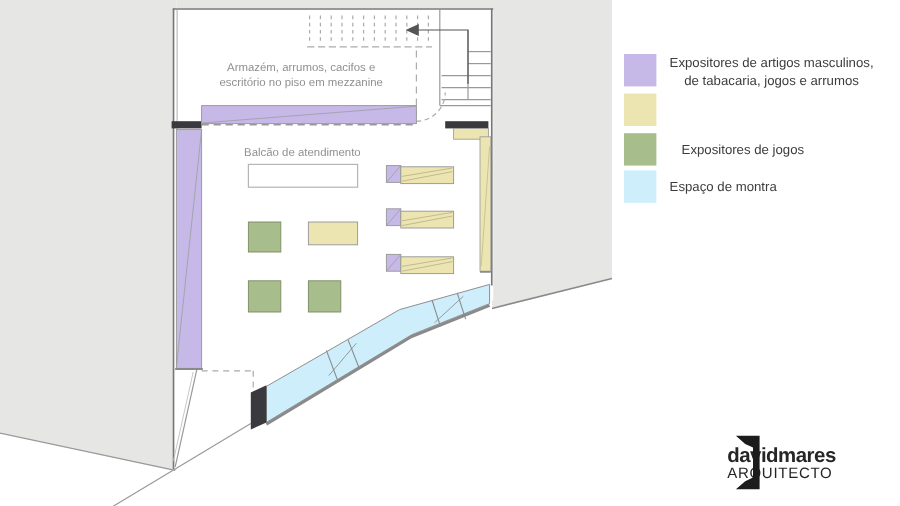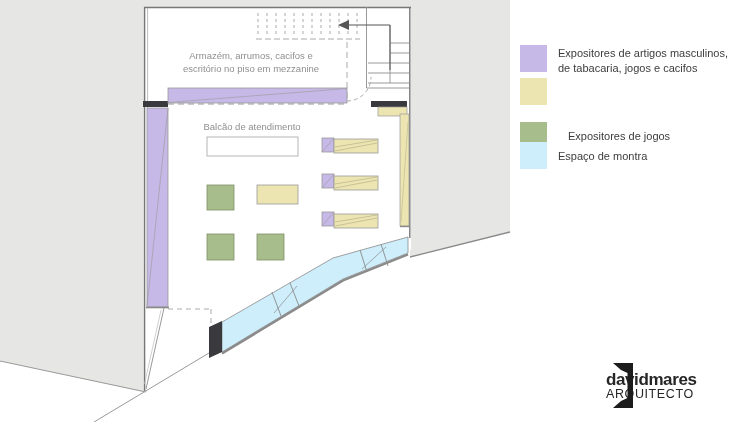--- a/index.html
+++ b/index.html
@@ -4,21 +4,21 @@
 <style>
   html,body{margin:0;padding:0;background:#ffffff;}
   .canvas{
     position:relative;width:750px;height:422px;background:#ffffff;
     overflow:hidden;font-family:"Liberation Sans", sans-serif;padding-left:24px;
   }
   svg{position:absolute;left:0;top:0;}
   .plan-label{font-family:"Liberation Sans", sans-serif;font-size:9.5px;fill:#8f8f8f;}
   
   .legend{position:absolute;left:520px;top:45px;width:225px;}
-  .legend-row{position:absolute;left:0;display:flex;gap:11px;align-items:flex-start;}
+  .legend-row{position:absolute;left:0;display:flex;gap:11px;align-items:flex-start;text-align:center;}
   .swatch{width:27px;height:27px;flex:none;display:inline-block;}
   .legend-text{font-size:11px;line-height:15px;color:#3c3c3c;padding-top:1px;}
   .legend-text.single{padding-top:7px;}
   
   .logo{position:absolute;left:606px;top:363px;width:122px;height:46px;display:flex;align-items:center;}
   .logo-textblock{width:97px;}
   .logo-brand{font-size:17px;font-weight:bold;letter-spacing:-0.4px;color:#262626;line-height:16px;}
   .logo-subtitle{font-size:12.5px;letter-spacing:0.6px;color:#262626;line-height:13px;}
   .logo-bracket{margin-left:5px;}
 </style>
@@ -148,27 +148,27 @@
     <text class="plan-label" x="251" y="59" text-anchor="middle">Armazém, arrumos, cacifos e</text>
     <text class="plan-label" x="251" y="72" text-anchor="middle">escritório no piso em mezzanine</text>
     <text class="plan-label" x="252" y="130" text-anchor="middle">Balcão de atendimento</text>
   </svg>
 
   <div class="legend">
     <div class="legend-row" style="top:0px;">
       <span class="swatch" style="background-color: rgb(199, 185, 231);"></span>
       <span class="legend-text">
         <div>Expositores de artigos masculinos,</div>
-        <div>de tabacaria, jogos e cacifos</div>
+        <div>de tabacaria, jogos e arrumos</div>
       </span>
     </div>
     <div class="legend-row" style="top:33px;">
       <span class="swatch" style="background-color: rgb(236, 229, 178);"></span>
     </div>
-    <div class="legend-row" style="top:77px;gap:21px;">
+    <div class="legend-row" style="top:66px;gap:21px;">
       <span class="swatch" style="background-color: rgb(168, 189, 140);"></span>
       <span class="legend-text single">Expositores de jogos</span>
     </div>
     <div class="legend-row" style="top:97px;">
       <span class="swatch" style="background-color: rgb(205, 238, 250);"></span>
       <span class="legend-text single">Espaço de montra</span>
     </div>
   </div>
 
   <div class="logo">

